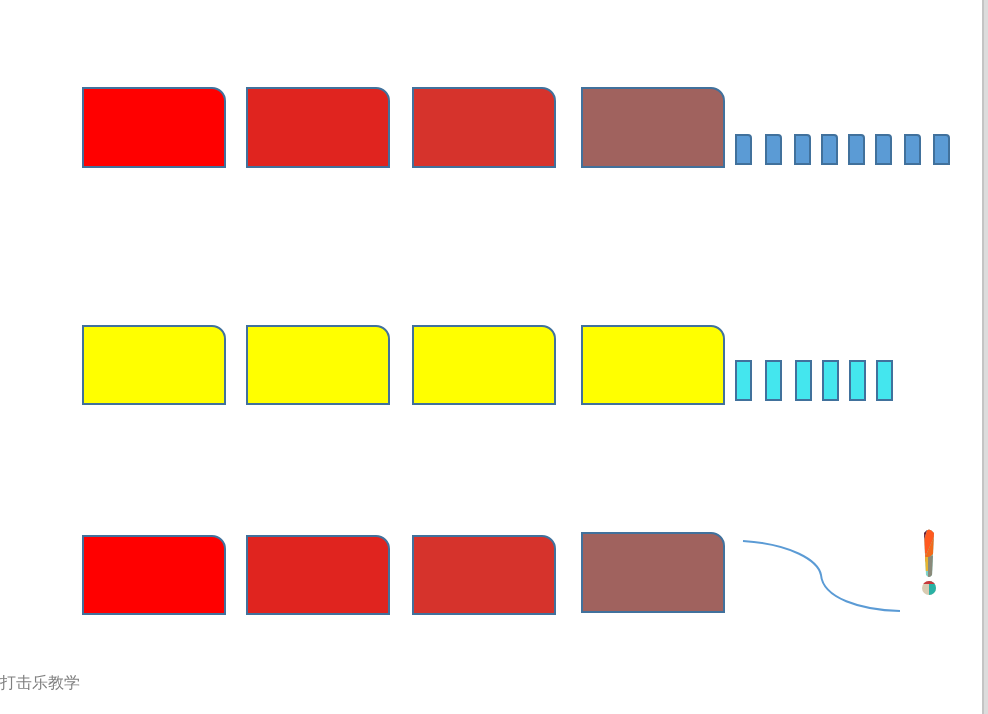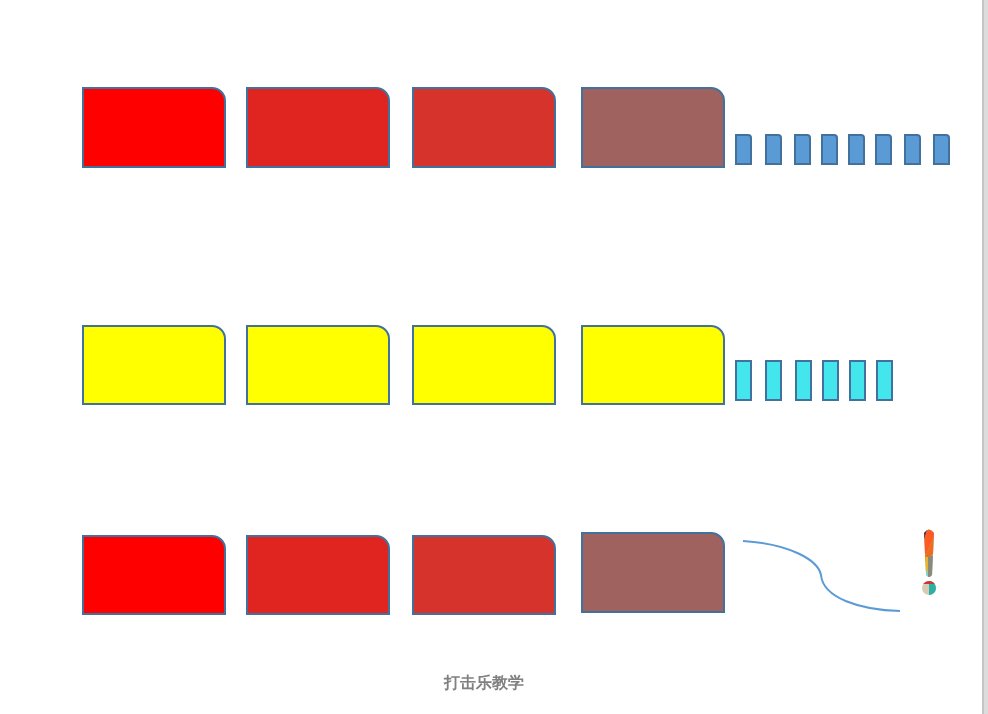--- a/index.html
+++ b/index.html
@@ -5,22 +5,22 @@
   html, body { margin:0; padding:0; }
   body { width:988px; height:714px; background:#ffffff; position:relative; overflow:hidden;
          font-family:"DejaVu Sans", sans-serif; }
   .slide { position:absolute; left:0; top:0; width:982px; height:714px; background:#ffffff; }
   .edge { position:absolute; left:982px; top:0; width:6px; height:714px; background:#dcdcdc;
           border-left:2px solid #c4c4c4; box-sizing:border-box; }
   .block { position:absolute; box-sizing:border-box; border:2px solid #41719c;
            border-top-right-radius:14px; }
   .mini { position:absolute; box-sizing:border-box; border:2px solid #41719c; }
   .mini.blue { border-top-right-radius:4px; }
-  .caption { position:absolute; left:0; width:968px; top:673px; text-align:center;
-             font-size:16px; color:#808080;font-weight:bold; }
+  .caption { position:absolute; left:0; width:968px; top:673px; 
+             font-size:16px; color:#808080; }
   svg { position:absolute; overflow:visible; }
 </style>
 </head>
 <body>
 
 <div class="slide">
 
   <div class="block" style="left:82px;top:87px;width:144px;height:81px;background:#ff0000;"></div>
   <div class="block" style="left:246px;top:87px;width:144px;height:81px;background:#e0241f;"></div>
   <div class="block" style="left:412px;top:87px;width:144px;height:81px;background:#d6332c;"></div>

